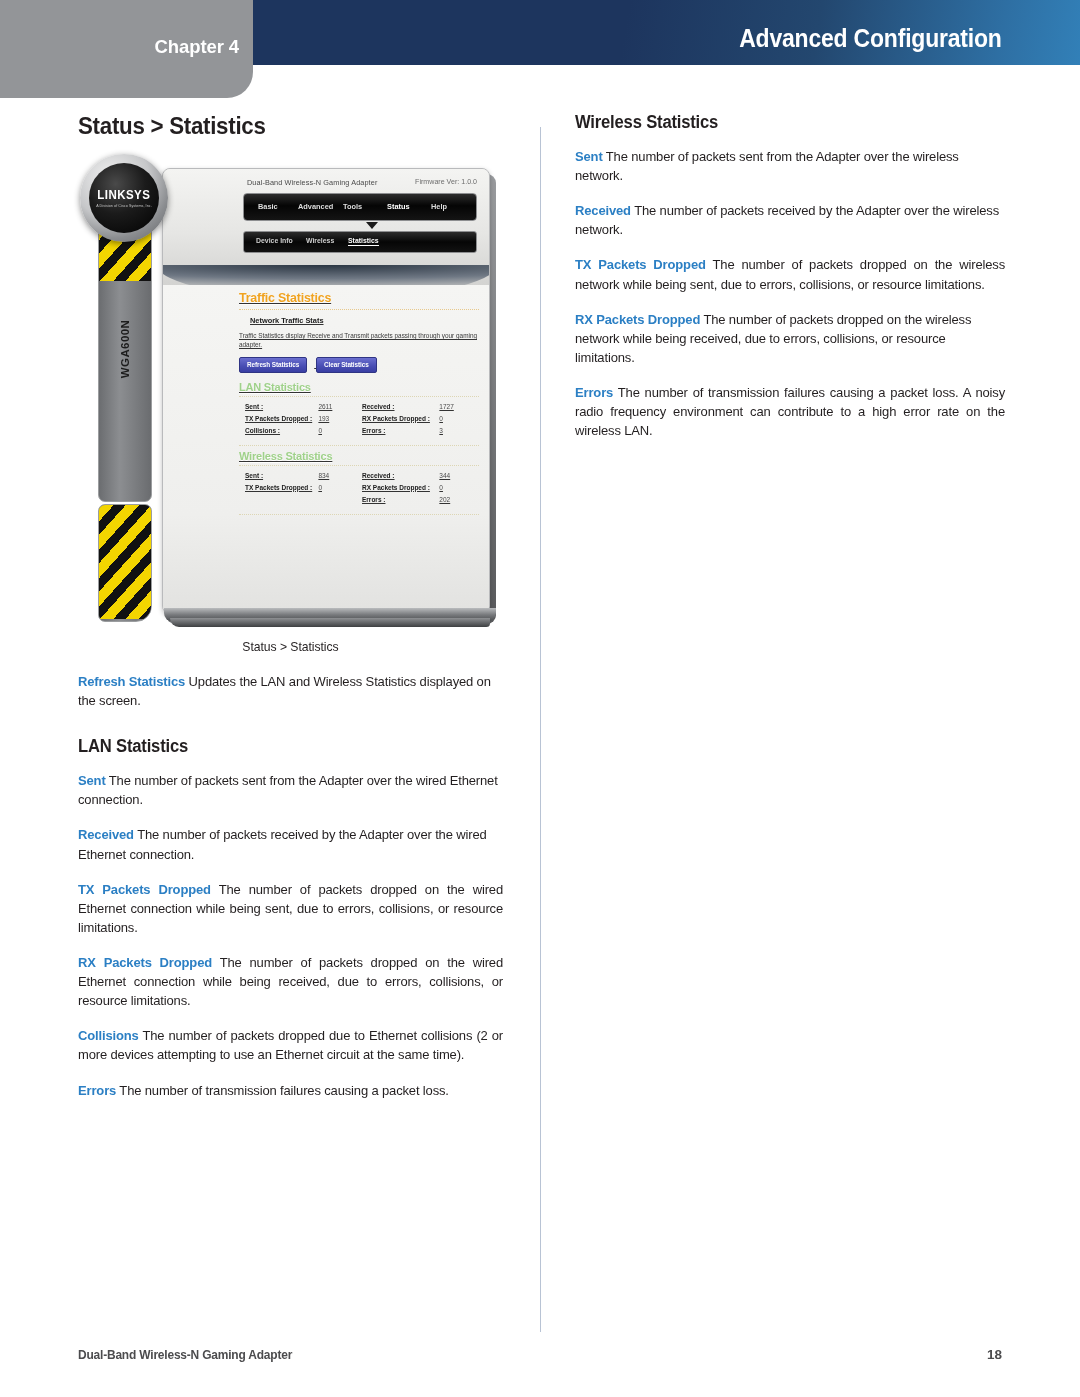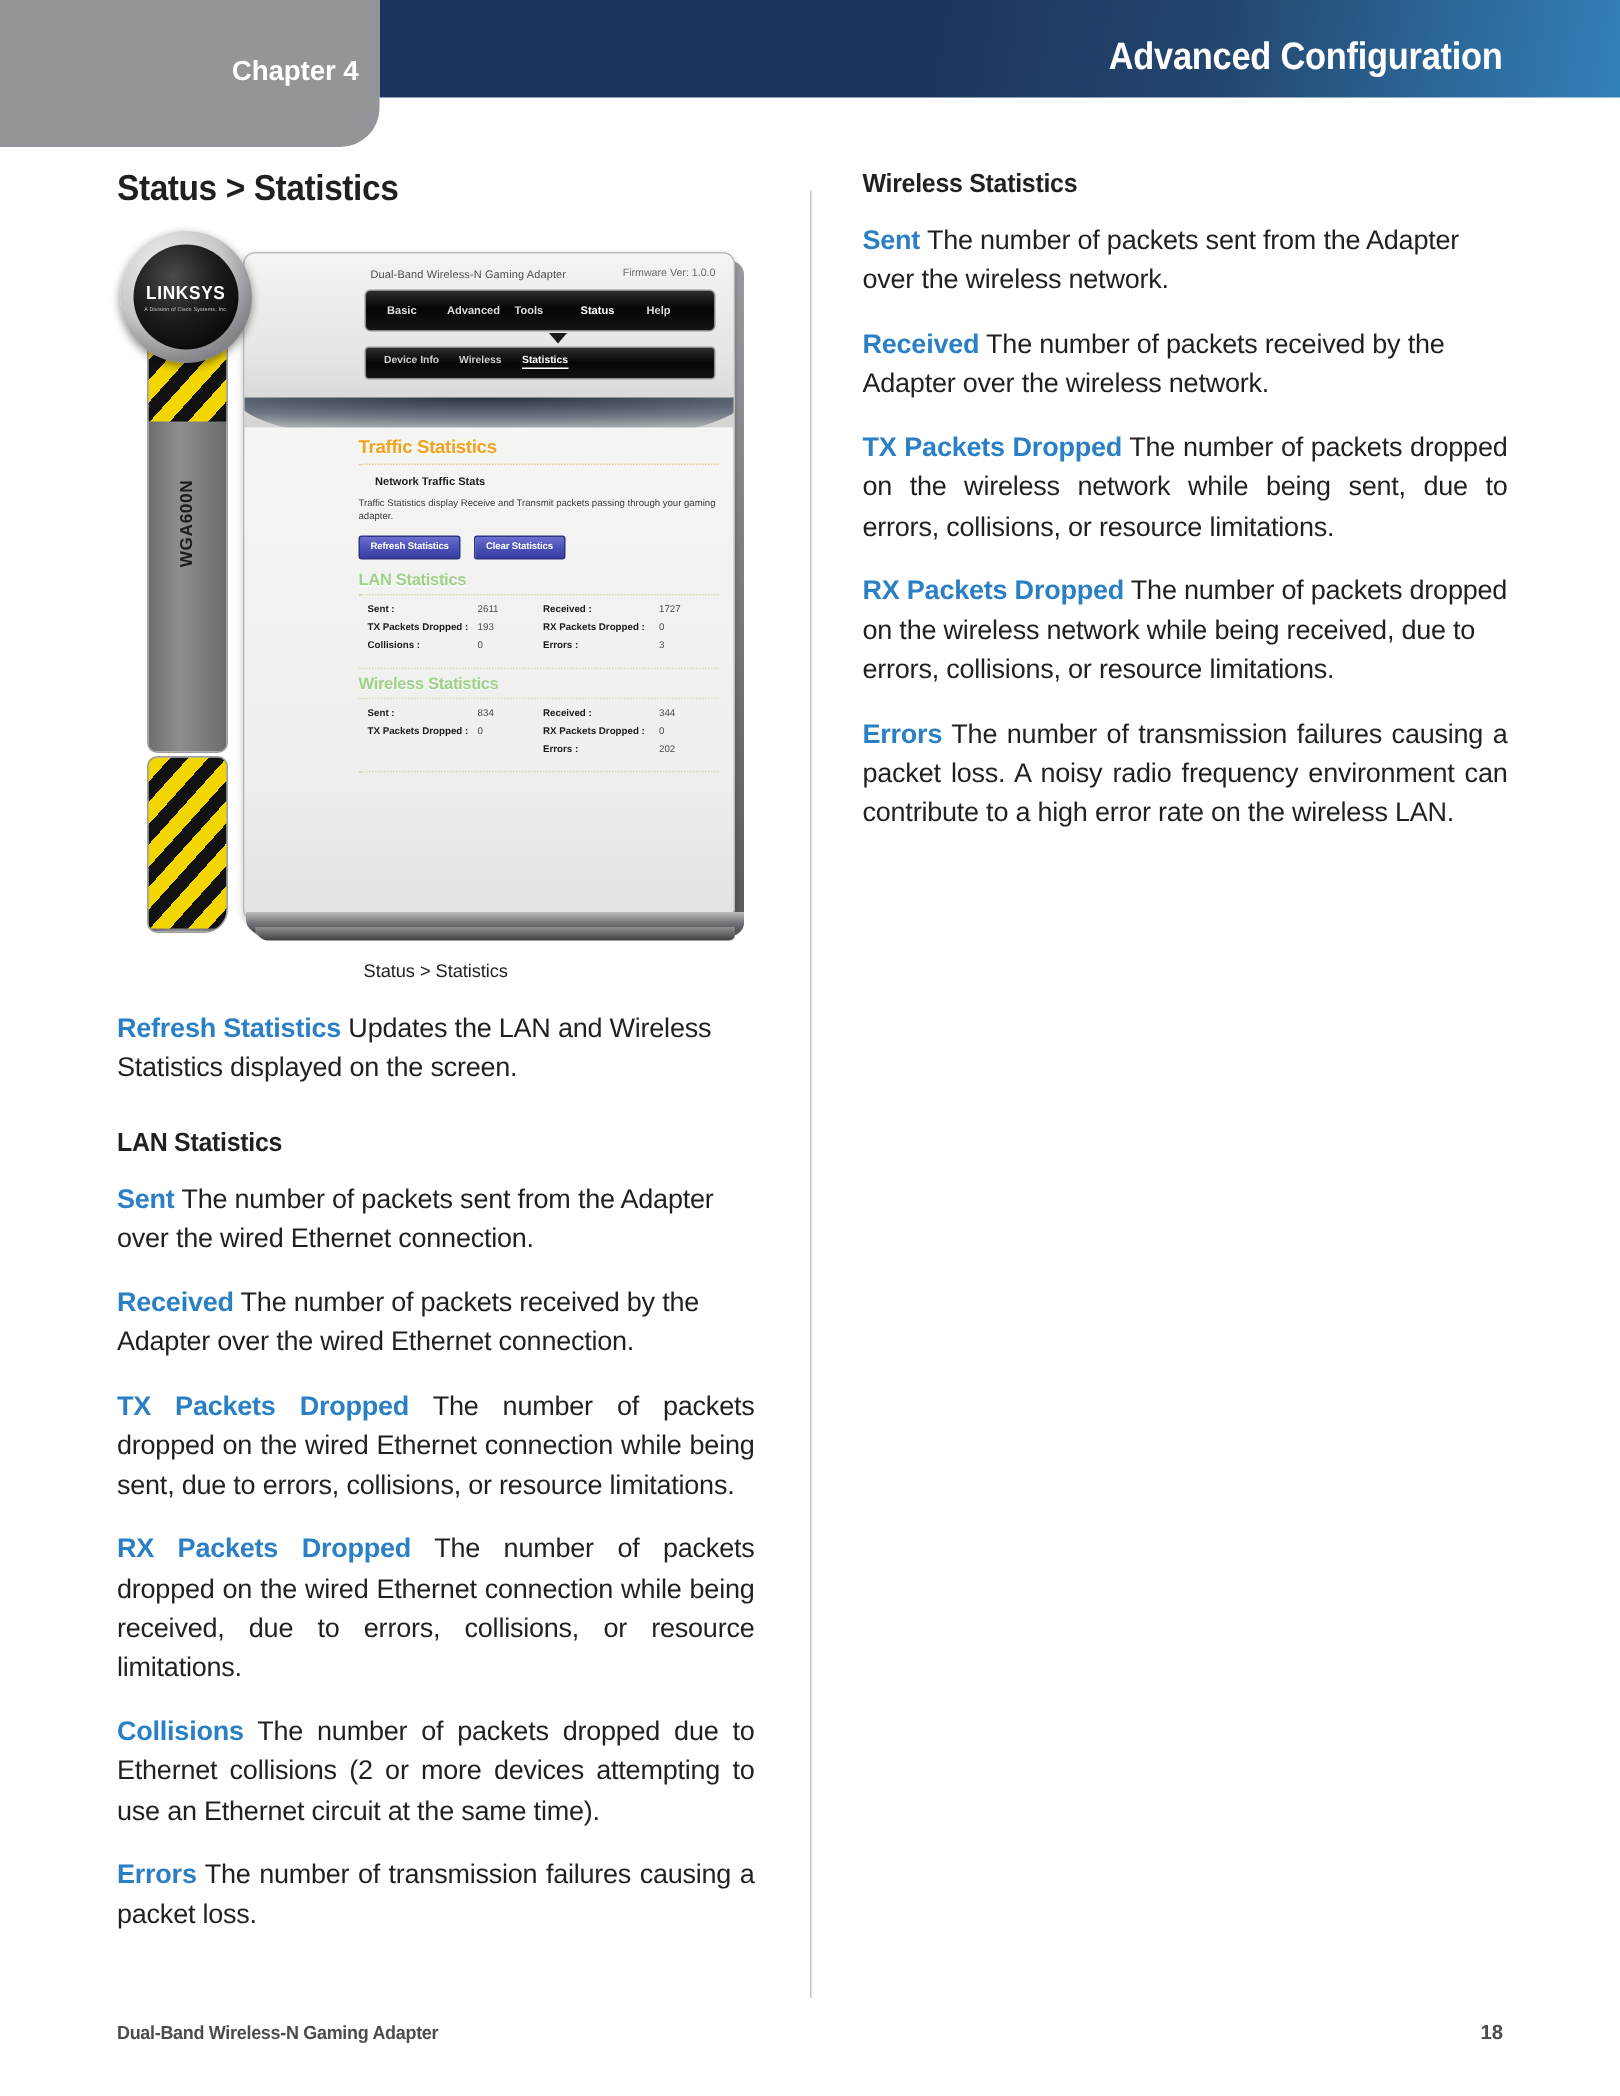--- a/index.html
+++ b/index.html
@@ -97,21 +97,21 @@
     font-size: 17.5px;
     font-weight: bold;
     color: #231f20;
     letter-spacing: -0.2px;
     font-family: "Liberation Sans Narrow", "Liberation Sans", sans-serif;
     transform: scaleX(0.95);
     transform-origin: left center;
   }
   p.body {
     margin: 0 0 16px 0;
-    font-size: 18px;
+    font-size: 13px;
     line-height: 1.47;
     color: #231f20;
     text-align: justify;
     letter-spacing: -0.15px;
   }
   p.body.nojust { text-align: left; }
   .term {
     color: #2b7fc4;
     font-weight: bold;
   }
@@ -312,20 +312,21 @@
     left: 0; top: 116px;
     width: 100%; height: 328px;
     background: linear-gradient(180deg,#f5f5f3 0%, #efefed 70%, #e2e2e0 100%);
   }
   .panel {
     position: absolute;
     left: 76px; top: 6px;
     width: 240px;
     font-size: 6.6px;
     color: #333;
+    text-decoration: underline;
   }
   .p-title {
     font-size: 12.4px; font-weight: bold;
     color: #f0a321;
     letter-spacing: -0.2px;
     text-shadow: 0 1px 0 rgba(255,255,255,0.8);
   }
   .p-rule { border-top: 1px dotted #e8c98c; margin: 4px 0 6px 0; }
   .p-sub {
     font-size: 7.4px; font-weight: bold; color: #1b1b1b; margin-bottom: 6px; padding-left: 11px;

